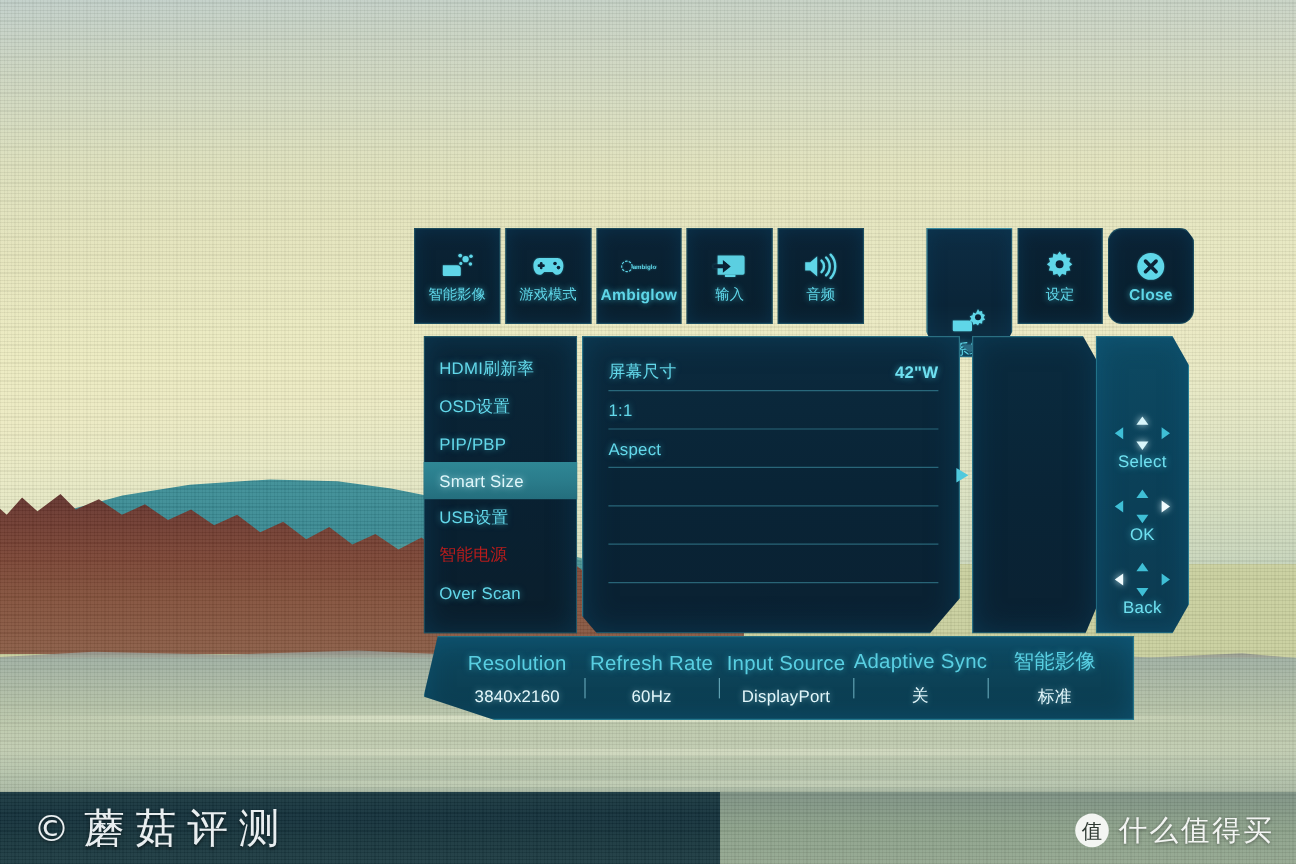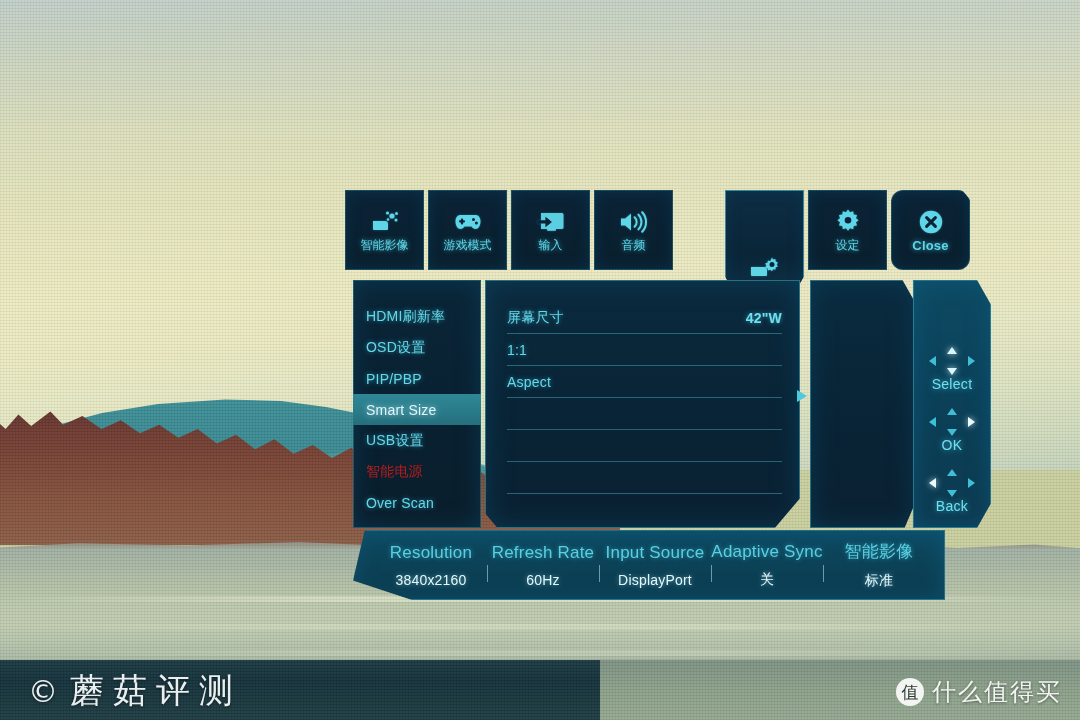--- a/index.html
+++ b/index.html
@@ -139,41 +139,41 @@
     border:1px solid rgba(74,190,210,.35);
     clip-path:polygon(0 0,100% 0,100% 100%,0 100%);
     box-shadow:inset 0 0 22px rgba(12,70,100,.55);
   }
   #leftlist{position:absolute;left:8px;top:0;width:128px;height:248px;}
   .li{
     height:31px;display:flex;align-items:center;padding-left:13px;
     color:#63d8ea;font-size:14px;letter-spacing:.2px;cursor:pointer;
     text-shadow:0 0 5px rgba(70,210,230,.6);position:relative;
   }
-  .li:first-child{margin-top:21px;}
+  .li:first-child{margin-top:12px;}
   .li.sel{
     background:linear-gradient(180deg,#2f8795 0%,#2a7b8a 55%,#246e7d 100%);
     color:#dff6fa;text-shadow:0 0 6px rgba(200,245,252,.8);
   }
   .li.dim{color:#b91c1c;text-shadow:none;}
   .li.sel .arr{
     position:absolute;right:-14px;top:50%;transform:translateY(-50%);
     width:0;height:0;border-top:5px solid transparent;border-bottom:5px solid transparent;
     border-left:8px solid #5fd6e8;
   }
 
   
   #midpanel{
     left:140px;top:0;width:315px;height:248px;
     background:linear-gradient(180deg,#0b2a3e 0%,#092436 50%,#0a2132 100%);
     border:1px solid rgba(74,190,210,.5);
     clip-path:polygon(0 0,100% 0,100% 88%,92% 100%,4% 100%,0 94%);
     box-shadow:inset 0 0 26px rgba(12,76,108,.55);
   }
-  #midrows{position:absolute;left:140px;top:0;width:315px;height:248px;padding:22px 18px 0 22px;box-sizing:border-box;}
+  #midrows{position:absolute;left:140px;top:0;width:315px;height:248px;padding:14px 18px 0 22px;box-sizing:border-box;}
   .row{
     height:31px;display:flex;align-items:center;justify-content:space-between;
     border-bottom:1px solid rgba(88,200,220,.40);
     color:#63d8ea;font-size:14px;letter-spacing:.2px;cursor:pointer;
     text-shadow:0 0 5px rgba(70,210,230,.6);
   }
   .row.blank{color:transparent;cursor:default;}
   .row .val{font-size:14px;font-weight:700;color:#6fe0f0;}
   #midarrow{
     position:absolute;left:452px;top:110px;
@@ -298,20 +298,31 @@
           <rect x="5" y="8.3" width="6" height="2.2" rx="1" fill="#0b2336"></rect>
           <rect x="6.9" y="6.4" width="2.2" height="6" rx="1" fill="#0b2336"></rect>
           <circle cx="19.5" cy="7.6" r="1.5" fill="#0b2336"></circle>
           <circle cx="22.4" cy="11" r="1.5" fill="#0b2336"></circle>
         </g>
           </svg>
       </span>
       <span class="tl">游戏模式</span>
     </div>
 
+    <div class="tab">
+      <span class="icon glow">
+        <svg width="44" height="16" viewBox="0 0 44 16">
+          <g fill="none" stroke="#5fd6e8" stroke-width="1.4" stroke-linecap="round" stroke-dasharray="2 2.6">
+            <circle cx="8" cy="8" r="6.4"></circle>
+          </g>
+          <text x="15" y="11.5" font-family="Liberation Sans, sans-serif" font-size="7.5" font-weight="700" fill="#5fd6e8">ambiglow</text>
+        </svg>
+      </span>
+      <span class="tl lat">Ambiglow</span>
+    </div>
 
     <div class="tab">
       <span class="icon glow">
         <svg width="28" height="22" viewBox="0 0 28 22">
             <g fill="#5fd6e8">
           <path d="M4 2h21a1.5 1.5 0 0 1 1.5 1.5v13A1.5 1.5 0 0 1 25 18H4z" opacity=".95"></path>
           <rect x="10" y="18" width="9" height="1.8" rx=".7"></rect>
           <path d="M1 10h8v-3l5 4-5 4v-3H1z" fill="#0b2336" stroke="#0b2336" stroke-width="1.2"></path>
           <path d="M2 9.4h7.2V6.8l4.3 3.4-4.3 3.4v-2.6H2z" fill="#0b2336"></path>
         </g>

